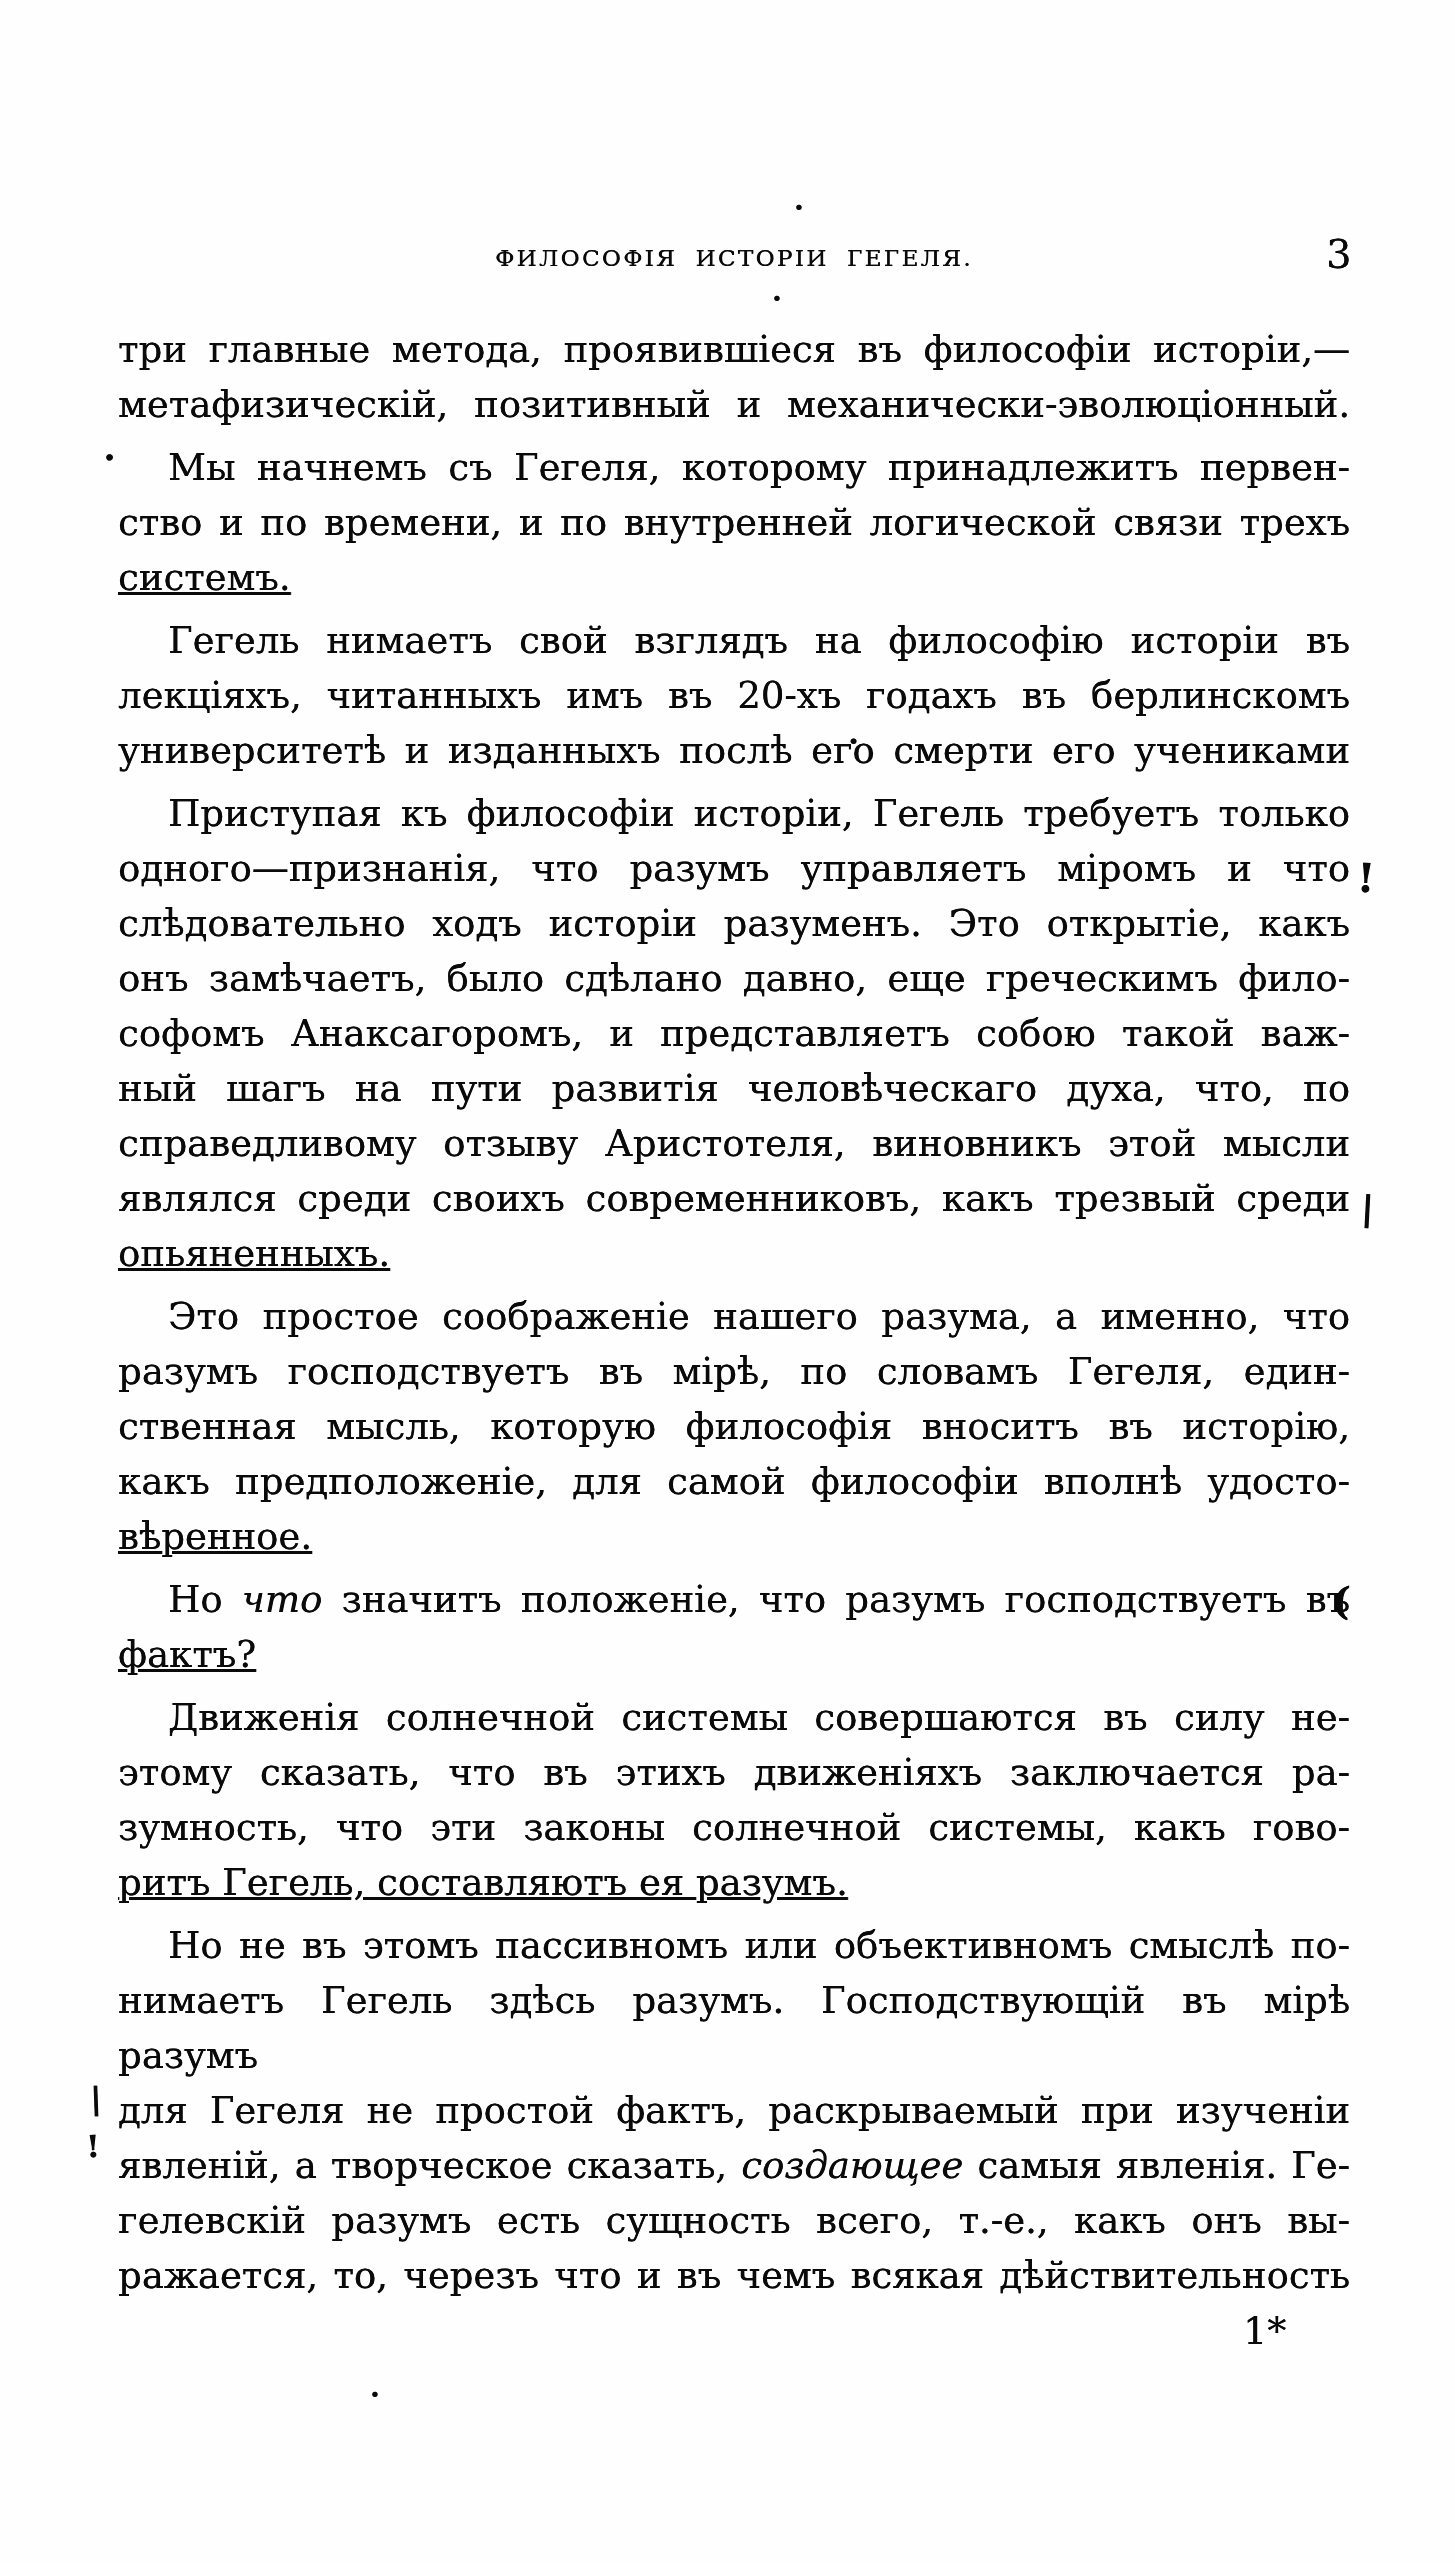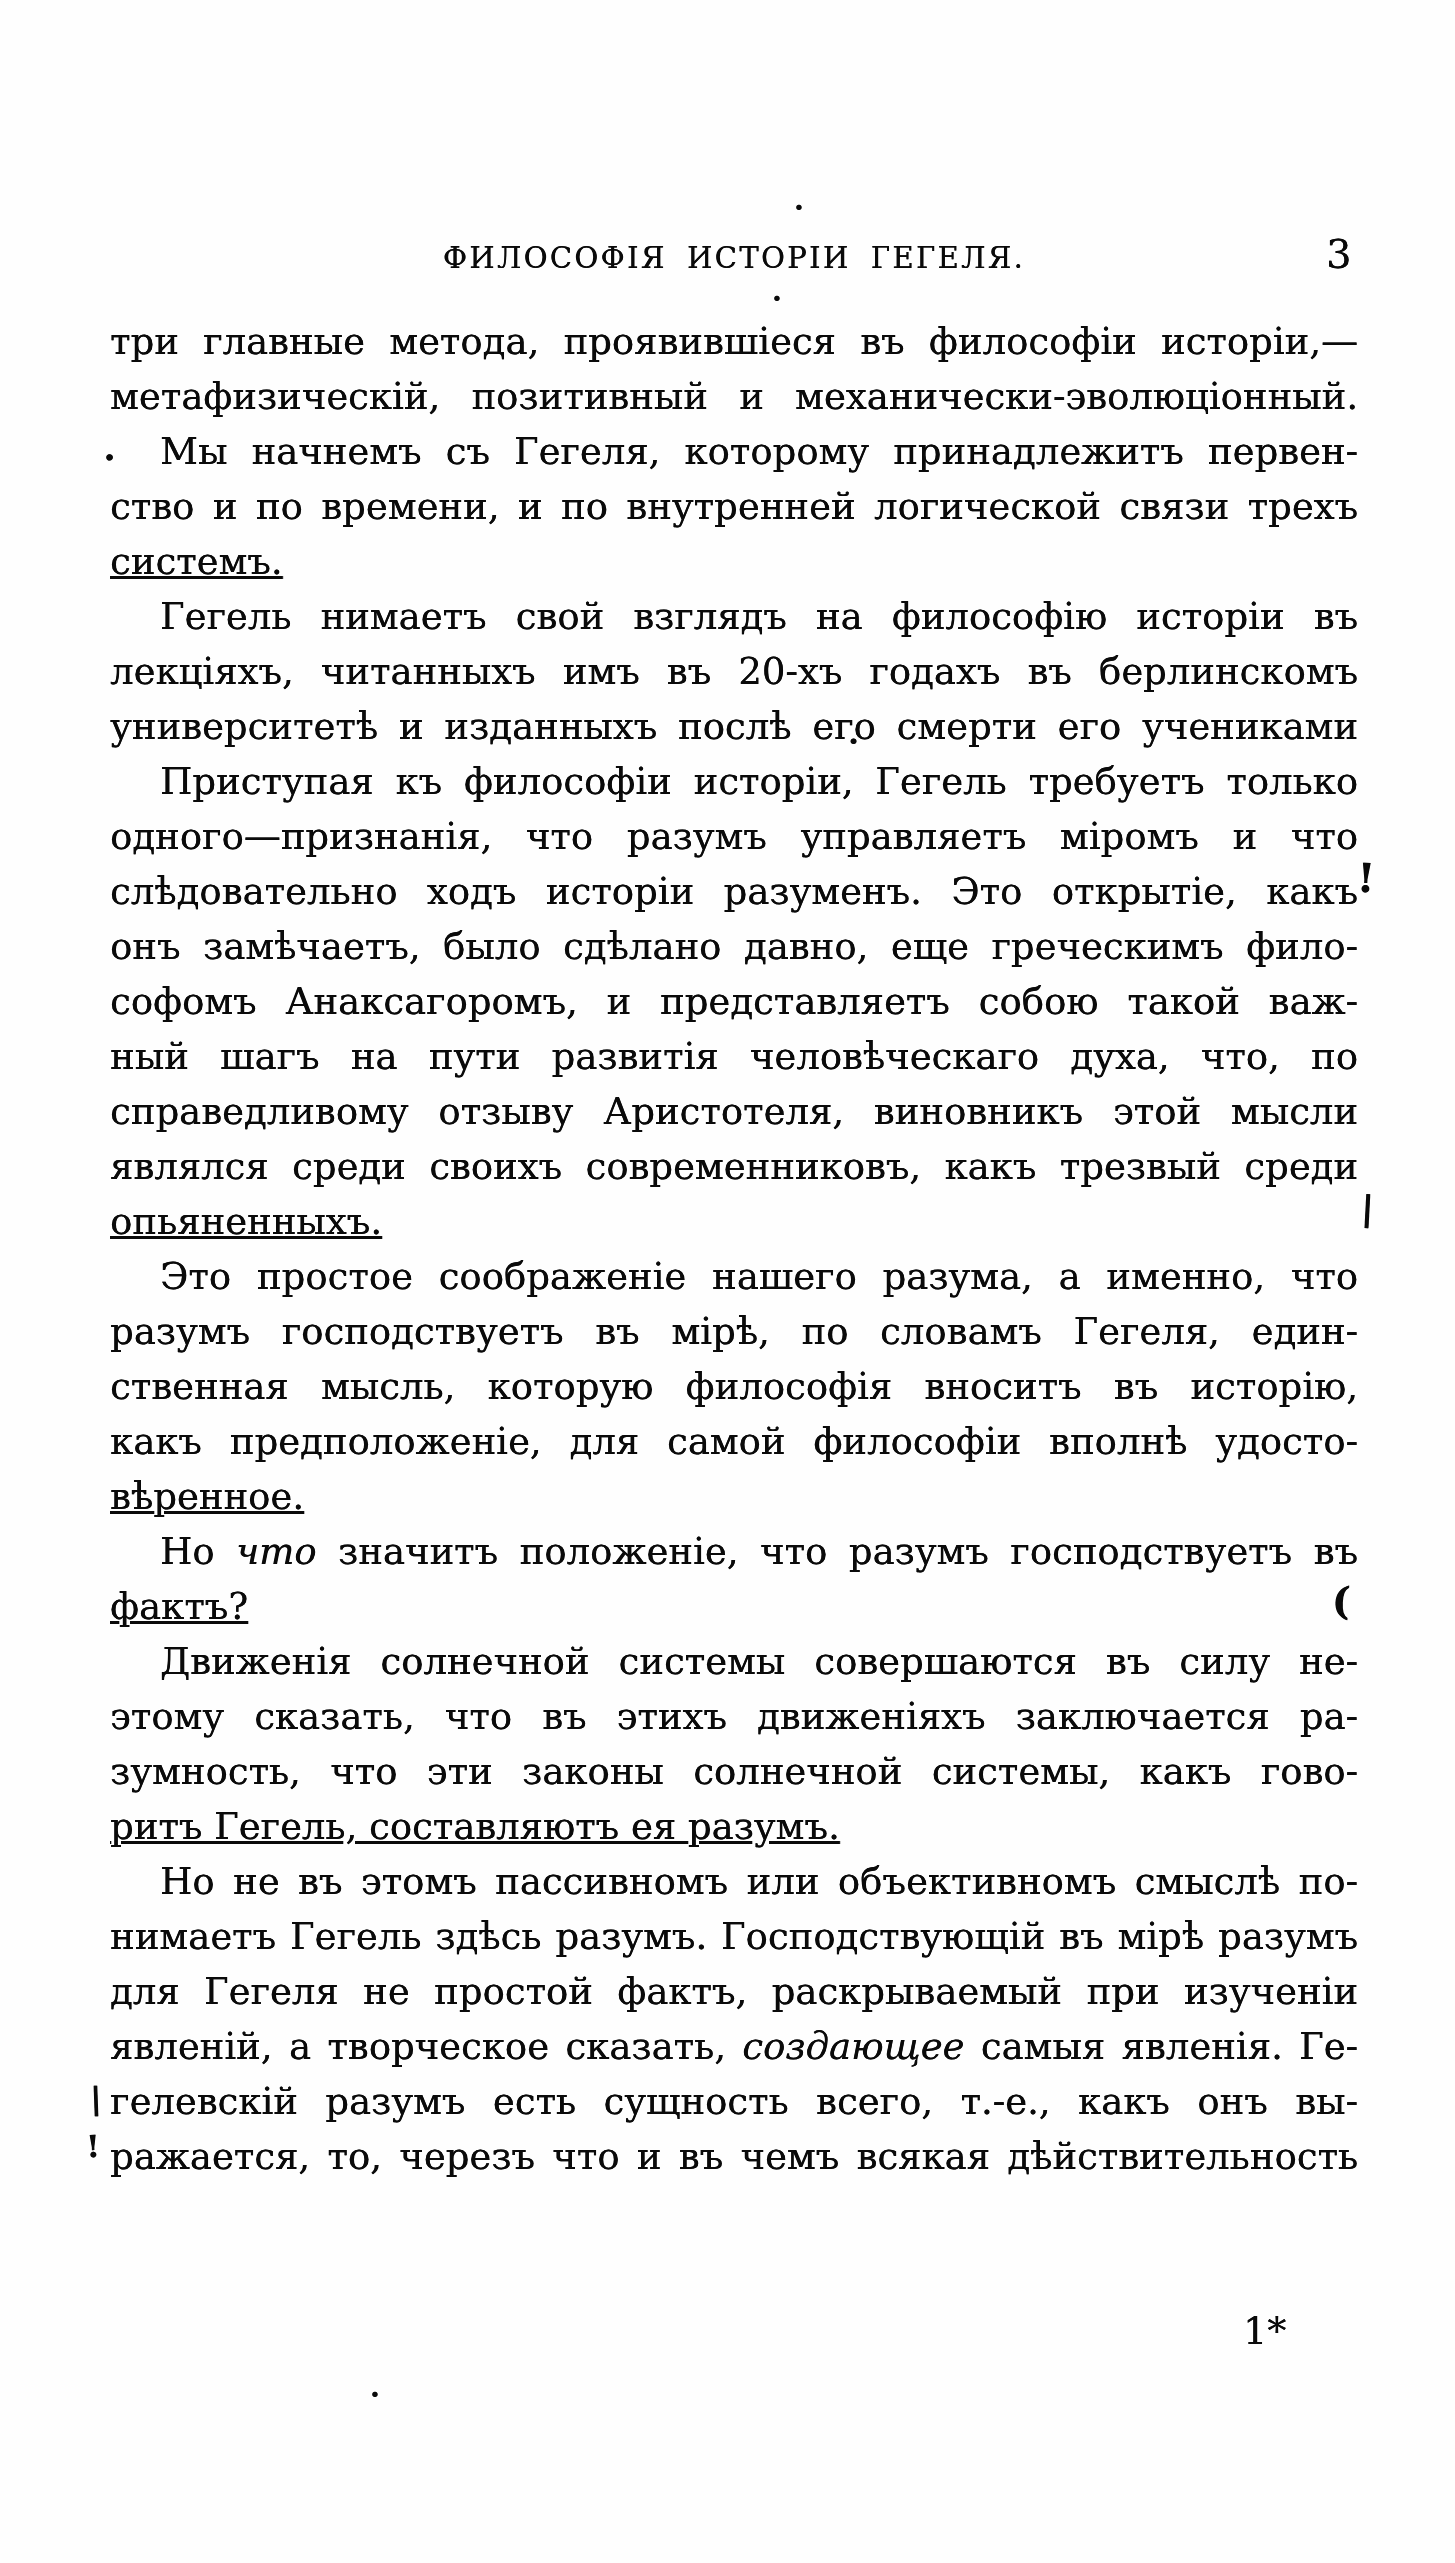--- a/index.html
+++ b/index.html
@@ -8,33 +8,33 @@
     width:1456px;height:2563px;
     background:#fefefe;
     font-family:"DejaVu Serif", serif;
     color:#0a0a0a;
     overflow:hidden;
     text-shadow:0.3px 0 0 currentColor; 
   }
   .running-title{
     position:absolute;left:110px;top:239px;width:1248px;
     text-align:center;
-    font-size:29px;line-height:38px;
+    font-size:23px;line-height:38px;
     letter-spacing:2.4px;word-spacing:8.6px;
     white-space:nowrap;
   }
   .page-number{
     position:absolute;left:1326px;top:232px;
     font-size:40px;line-height:44px;
   }
   .text-block{
     position:absolute;left:110px;top:314px;width:1248px;
     font-size:37px;line-height:55px;
   }
-  .para{margin:0;padding:0;}
+  .para{margin:8px;padding:0;}
   .line{
     text-align:justify;
     text-align-last:justify;
     -moz-text-align-last:justify;
   }
   .line.natural{text-align:left;text-align-last:left;text-decoration:underline;-moz-text-align-last:left;}
   .line.ind{text-indent:50px;}
   .it{font-style:italic;}
   .mark{
     position:absolute;

